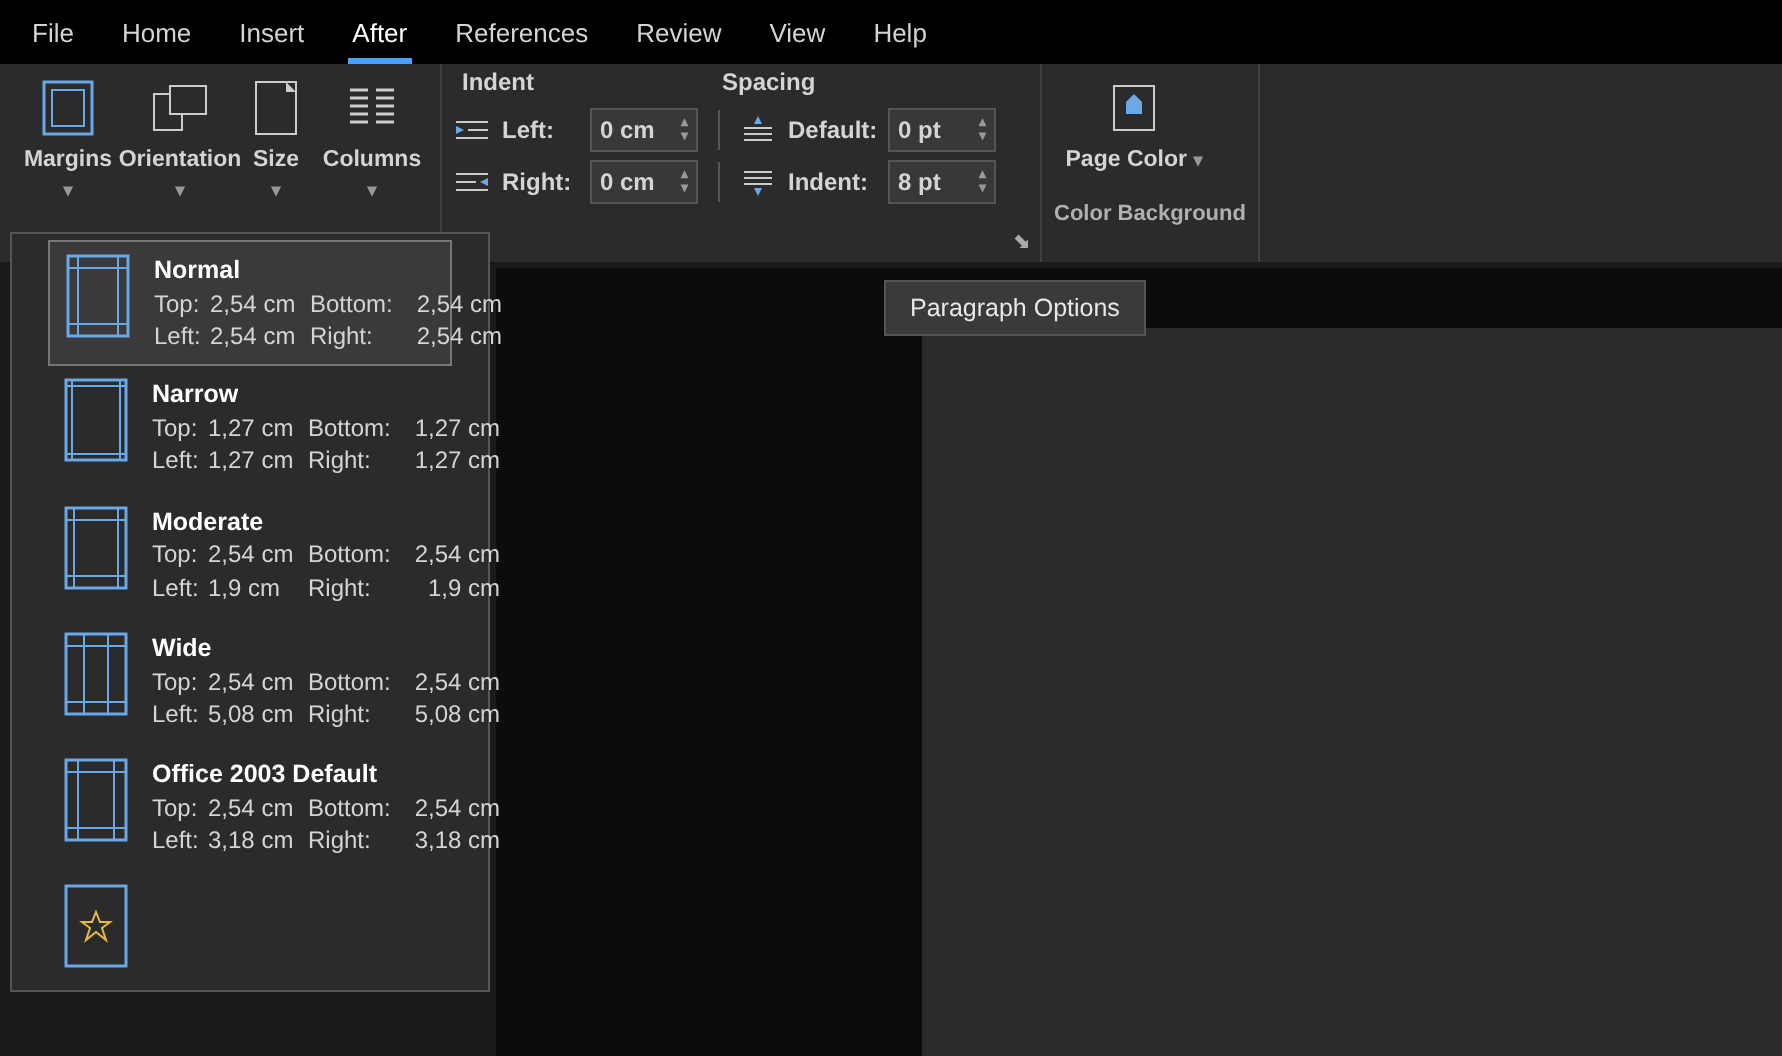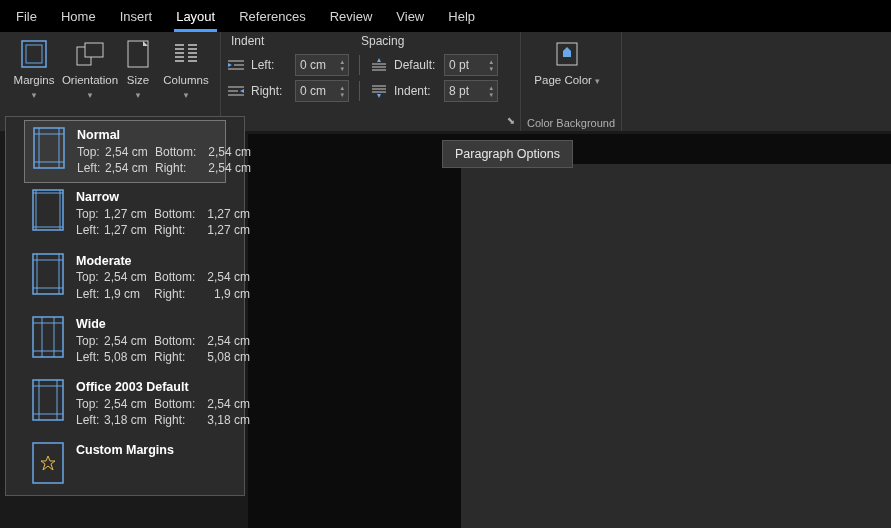--- a/index.html
+++ b/index.html
@@ -6,21 +6,21 @@
   body { background: #1a1a1a; color: #d4d4d4; width: 891px; height: 528px; overflow: hidden; position: relative; }
   
   
   .tabs { display: flex; background: #000; height: 32px; align-items: center; padding: 0 4px; }
   .tab { padding: 6px 12px; font-size: 13px; color: #d4d4d4; cursor: pointer; position: relative; }
   .tab.active { color: #fff; }
   .tab.active::after { content: ""; position: absolute; left: 10px; right: 10px; bottom: -2px; height: 3px; background: #4a9eff; }
   
   
   .ribbon { display: flex; background: #2b2b2b; border-bottom: 1px solid #1a1a1a; height: 100px; }
-  .group { display: flex; flex-direction: column; padding: 2px 6px 0 6px; border-right: 1px solid #404040; position: relative; }
+  .group { display: flex; flex-direction: column; padding: 2px 6px 16px 6px; border-right: 1px solid #404040; position: relative; font-weight: bold; }
   .group-label { font-size: 11px; color: #b0b0b0; text-align: center; padding-bottom: 2px; }
   .group-body { display: flex; flex: 1; align-items: flex-start; }
   
   .big-btn { display: flex; flex-direction: column; align-items: center; justify-content: flex-start; width: 56px; padding: 4px 2px 0 2px; font-size: 11.5px; color: #d4d4d4; cursor: pointer; text-align: center; line-height: 1.2; }
   .big-btn .icon-slot { height: 32px; display: flex; align-items: center; justify-content: center; margin-bottom: 4px; }
   .big-btn .chev { font-size: 9px; color: #999; margin-top: 2px; }
   
   .indent-spacing { flex-direction: column; padding-top: 2px; }
   .is-headers { display: flex; font-size: 12px; color: #d4d4d4; }
   .is-headers div:first-child { width: 130px; padding-left: 4px; }
@@ -52,21 +52,21 @@
   
   svg { display: block; }
 </style>
 </head>
 <body>
 
 <div class="tabs">
   <div class="tab">File</div>
   <div class="tab">Home</div>
   <div class="tab">Insert</div>
-  <div class="tab active">Layout</div>
+  <div class="tab active">After</div>
   <div class="tab">References</div>
   <div class="tab">Review</div>
   <div class="tab">View</div>
   <div class="tab">Help</div>
 </div>
 
 <div class="ribbon">
 
   <div class="group" style="border-right:1px solid #404040;align-items:center;">
     <div class="group-body">
@@ -361,18 +361,17 @@
       </div>
     </div>
     <div class="dd-item">
       <div class="dd-icon">
         <svg width="32" height="42">
           <rect x="1" y="1" width="30" height="40" fill="none" stroke="#6aa8e8" stroke-width="1.5"></rect>
           <path d="M16 14 L18 19 L23 19 L19 22 L21 28 L16 24 L11 28 L13 22 L9 19 L14 19 Z" fill="none" stroke="#e8b84a"></path>
         </svg>
       </div>
       <div class="dd-text">
-        <div class="dd-title">Custom Margins</div>
       </div>
     </div>
   </div>
 
 <div class="tooltip">Paragraph Options</div>
 
 </body></html>

